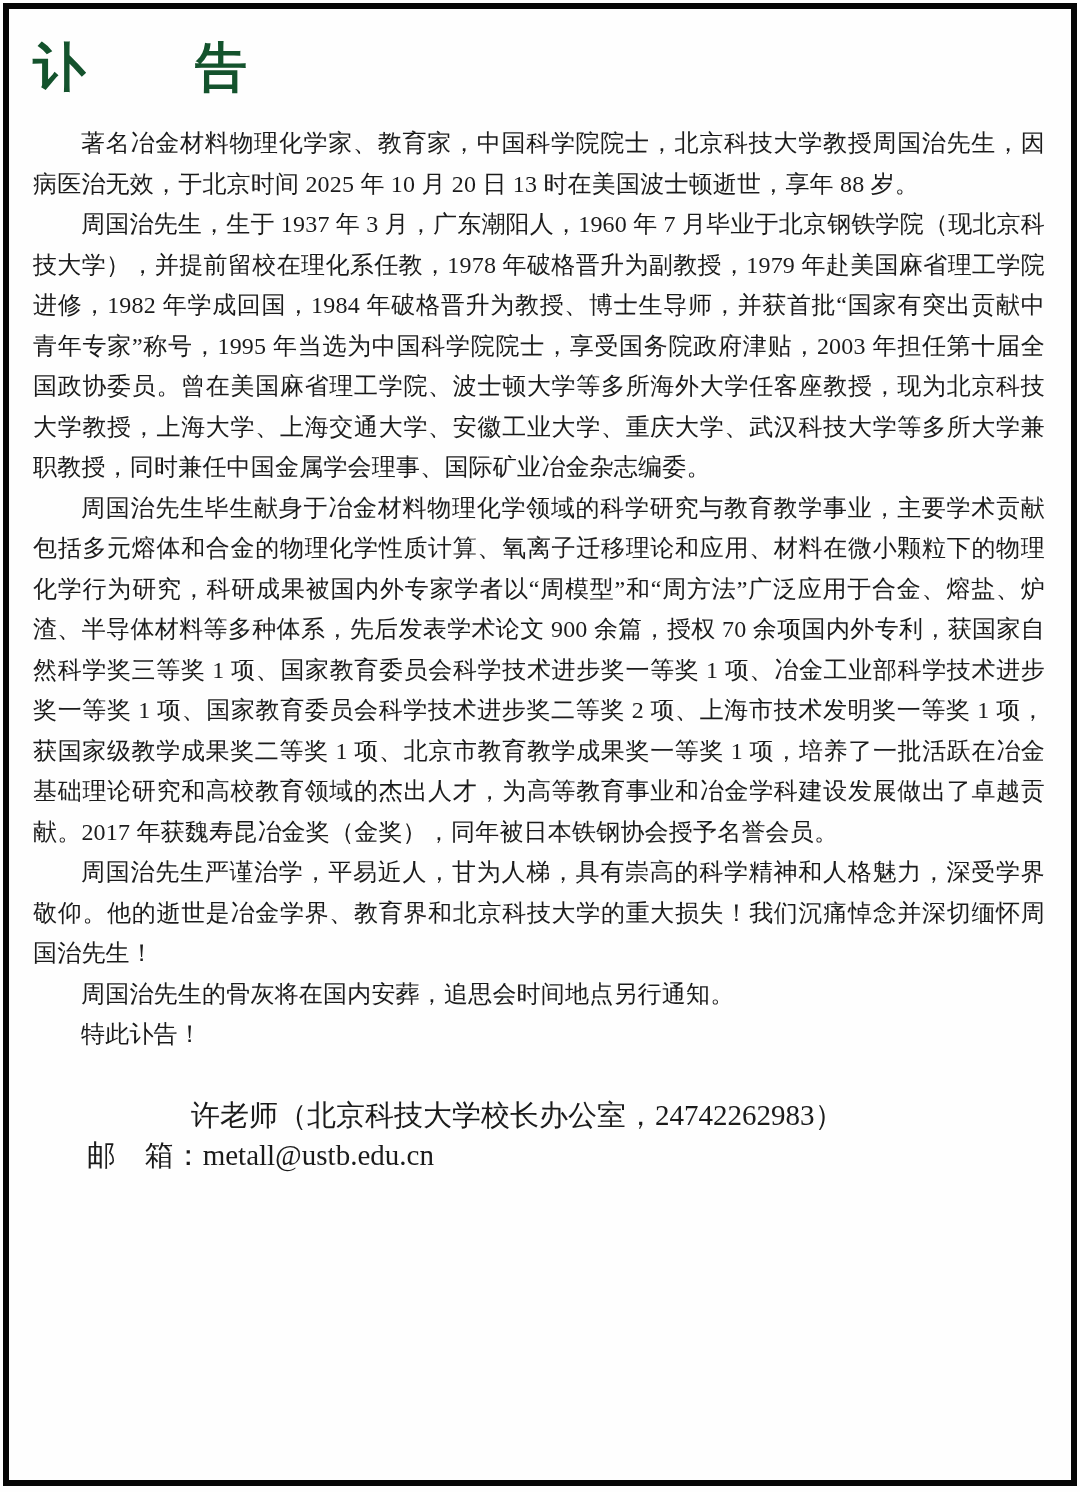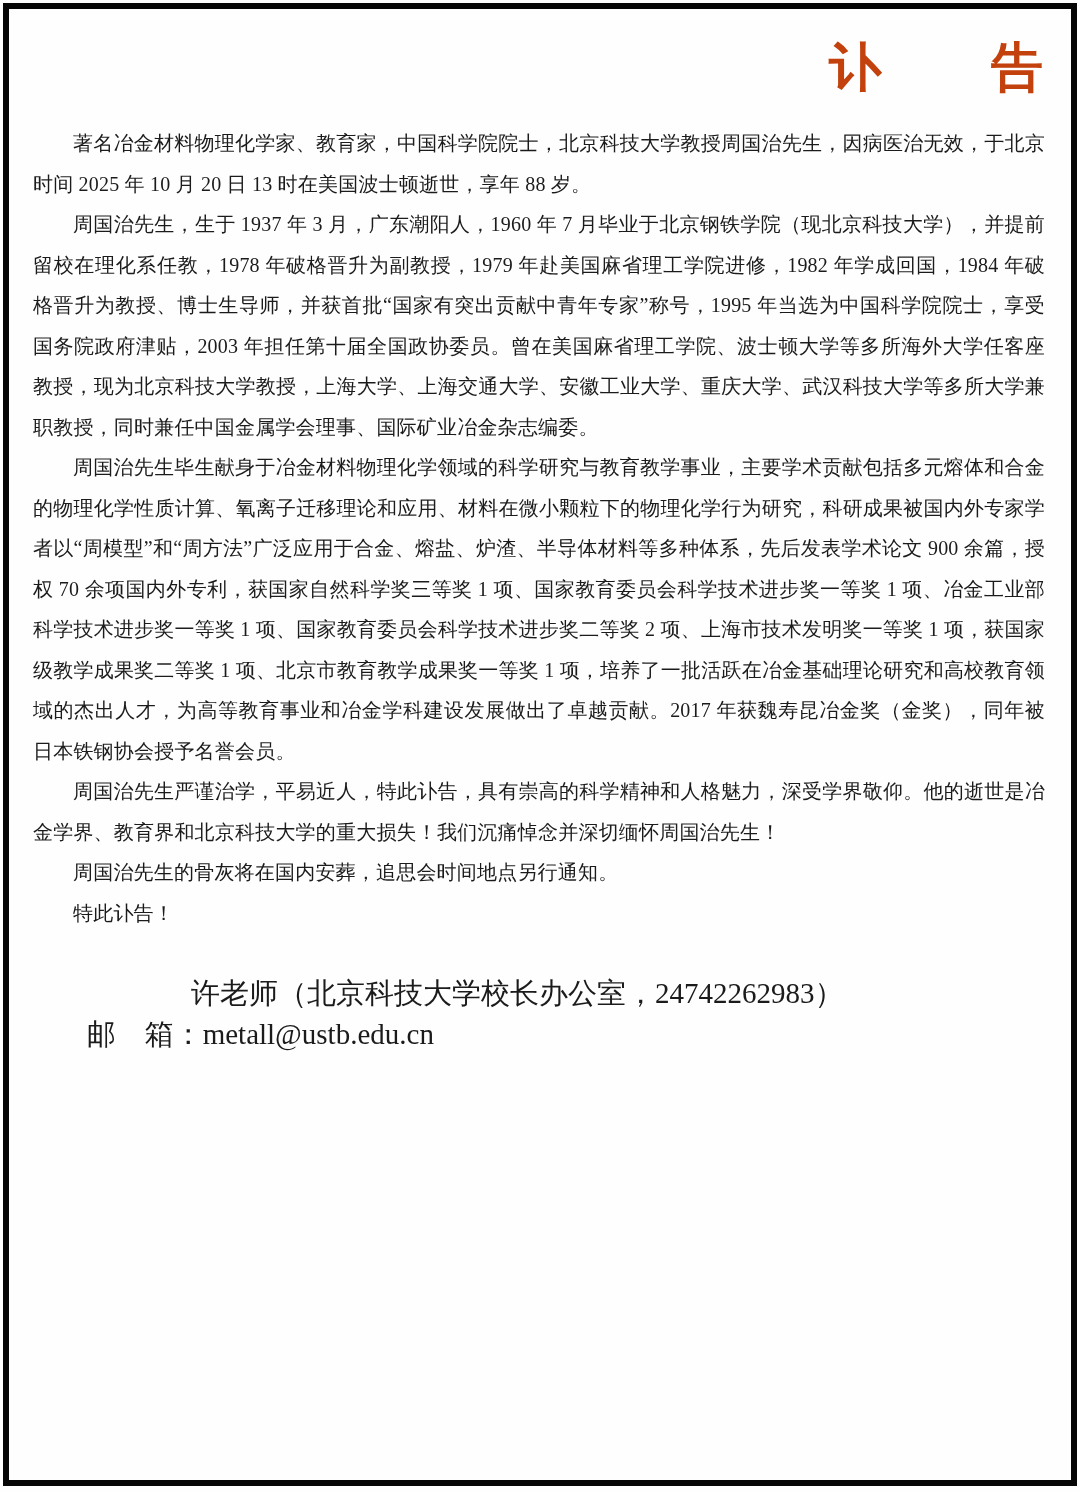--- a/index.html
+++ b/index.html
@@ -30,30 +30,30 @@
     position: absolute;
     top: 9px;
     left: 9px;
     right: 9px;
     bottom: 12px;
     padding: 30px 26px 14px 24px;
     box-sizing: border-box;
   }
   .doc-title {
     margin: 0 0 26px 0;
-    text-align: right;
+    text-align: left;
     font-size: 52px;
     line-height: 58px;
     font-weight: bold;
     letter-spacing: 2px;
-    color: #c2410c;
+    color: #14532d;
   }
   .body-text p {
     margin: 0;
-    font-size: 20px;
+    font-size: 24px;
     line-height: 40.5px;
     text-align: justify;
     text-justify: inter-ideograph;
     text-align-last: left;
     text-indent: 2em;
     letter-spacing: 0.2px;
   }
   .contact-block {
     margin-top: 40px;
     font-size: 29px;
@@ -78,21 +78,21 @@
   <div class="frame"></div>
 
   <div class="content">
 
     <h1 class="doc-title">讣　　告</h1>
 
     <div class="body-text">
       <p>著名冶金材料物理化学家、教育家，中国科学院院士，北京科技大学教授周国治先生，因病医治无效，于北京时间 2025 年 10 月 20 日 13 时在美国波士顿逝世，享年 88 岁。</p>
       <p>周国治先生，生于 1937 年 3 月，广东潮阳人，1960 年 7 月毕业于北京钢铁学院（现北京科技大学），并提前留校在理化系任教，1978 年破格晋升为副教授，1979 年赴美国麻省理工学院进修，1982 年学成回国，1984 年破格晋升为教授、博士生导师，并获首批“国家有突出贡献中青年专家”称号，1995 年当选为中国科学院院士，享受国务院政府津贴，2003 年担任第十届全国政协委员。曾在美国麻省理工学院、波士顿大学等多所海外大学任客座教授，现为北京科技大学教授，上海大学、上海交通大学、安徽工业大学、重庆大学、武汉科技大学等多所大学兼职教授，同时兼任中国金属学会理事、国际矿业冶金杂志编委。</p>
       <p>周国治先生毕生献身于冶金材料物理化学领域的科学研究与教育教学事业，主要学术贡献包括多元熔体和合金的物理化学性质计算、氧离子迁移理论和应用、材料在微小颗粒下的物理化学行为研究，科研成果被国内外专家学者以“周模型”和“周方法”广泛应用于合金、熔盐、炉渣、半导体材料等多种体系，先后发表学术论文 900 余篇，授权 70 余项国内外专利，获国家自然科学奖三等奖 1 项、国家教育委员会科学技术进步奖一等奖 1 项、冶金工业部科学技术进步奖一等奖 1 项、国家教育委员会科学技术进步奖二等奖 2 项、上海市技术发明奖一等奖 1 项，获国家级教学成果奖二等奖 1 项、北京市教育教学成果奖一等奖 1 项，培养了一批活跃在冶金基础理论研究和高校教育领域的杰出人才，为高等教育事业和冶金学科建设发展做出了卓越贡献。2017 年获魏寿昆冶金奖（金奖），同年被日本铁钢协会授予名誉会员。</p>
-      <p>周国治先生严谨治学，平易近人，特此讣告，具有崇高的科学精神和人格魅力，深受学界敬仰。他的逝世是冶金学界、教育界和北京科技大学的重大损失！我们沉痛悼念并深切缅怀周国治先生！</p>
+      <p>周国治先生严谨治学，平易近人，甘为人梯，具有崇高的科学精神和人格魅力，深受学界敬仰。他的逝世是冶金学界、教育界和北京科技大学的重大损失！我们沉痛悼念并深切缅怀周国治先生！</p>
       <p>周国治先生的骨灰将在国内安葬，追思会时间地点另行通知。</p>
       <p>特此讣告！</p>
     </div>
 
     <div class="contact-block">
       <div class="contact-line continuation">
         <span>许老师（北京科技大学校长办公室，24742262983）</span>
       </div>
       <div class="contact-line">
         <span class="contact-label">邮　箱：</span><span>metall@ustb.edu.cn</span>

